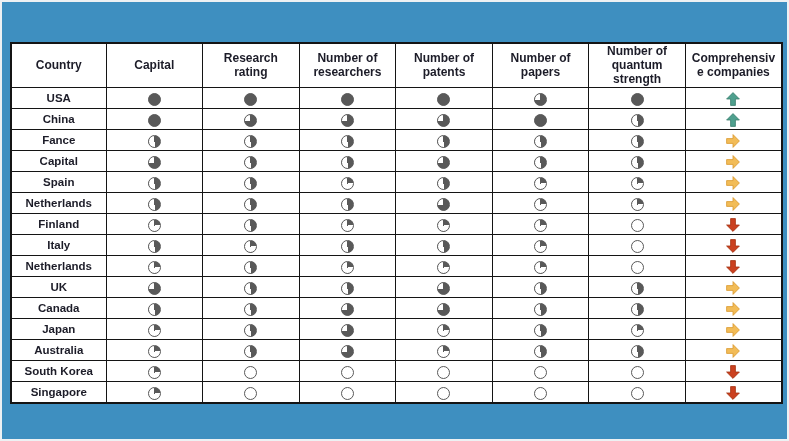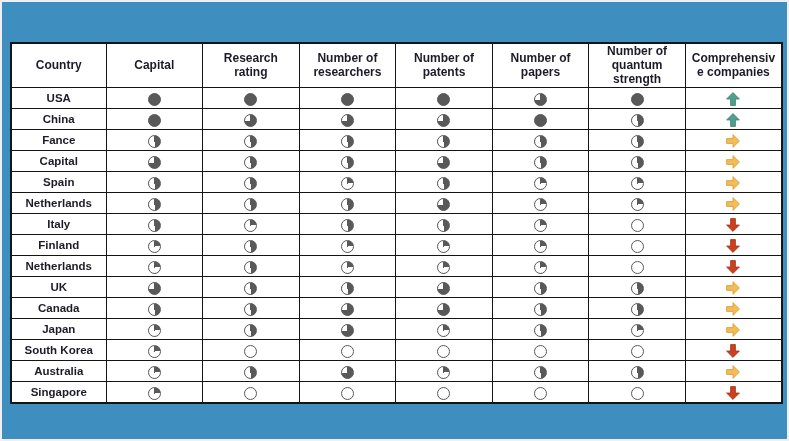--- a/index.html
+++ b/index.html
@@ -135,44 +135,44 @@
             <td><span class="ball" style="background: conic-gradient(rgb(89, 89, 89) 50%, rgb(255, 255, 255) 0deg);"></span></td>
             <td><span class="ball" style="background: conic-gradient(rgb(89, 89, 89) 50%, rgb(255, 255, 255) 0deg);"></span></td>
             <td><span class="ball" style="background: conic-gradient(rgb(89, 89, 89) 75%, rgb(255, 255, 255) 0deg);"></span></td>
             <td><span class="ball" style="background: conic-gradient(rgb(89, 89, 89) 25%, rgb(255, 255, 255) 0deg);"></span></td>
             <td><span class="ball" style="background: conic-gradient(rgb(89, 89, 89) 25%, rgb(255, 255, 255) 0deg);"></span></td>
             <td><svg width="16" height="16" viewBox="0 0 20 20" class="trend-svg">
                 <polygon points="10,2 18,10 13,10 13,18 7,18 7,10 2,10" fill="#F2BC57" stroke="#D9982F" stroke-width="1" stroke-linejoin="round" transform="rotate(90 10 10)"></polygon>
               </svg></td>
           </tr>
           <tr>
+            <td class="country">Finland</td>
+            <td><span class="ball" style="background: conic-gradient(rgb(89, 89, 89) 25%, rgb(255, 255, 255) 0deg);"></span></td>
+            <td><span class="ball" style="background: conic-gradient(rgb(89, 89, 89) 50%, rgb(255, 255, 255) 0deg);"></span></td>
+            <td><span class="ball" style="background: conic-gradient(rgb(89, 89, 89) 25%, rgb(255, 255, 255) 0deg);"></span></td>
+            <td><span class="ball" style="background: conic-gradient(rgb(89, 89, 89) 25%, rgb(255, 255, 255) 0deg);"></span></td>
+            <td><span class="ball" style="background: conic-gradient(rgb(89, 89, 89) 25%, rgb(255, 255, 255) 0deg);"></span></td>
+            <td><span class="ball" style="background: rgb(255, 255, 255);"></span></td>
+            <td><svg width="16" height="16" viewBox="0 0 20 20" class="trend-svg">
+                <polygon points="10,2 18,10 13,10 13,18 7,18 7,10 2,10" fill="#CB4120" stroke="#A23110" stroke-width="1" stroke-linejoin="round" transform="rotate(180 10 10)"></polygon>
+              </svg></td>
+          </tr>
+          <tr>
             <td class="country">Italy</td>
             <td><span class="ball" style="background: conic-gradient(rgb(89, 89, 89) 50%, rgb(255, 255, 255) 0deg);"></span></td>
             <td><span class="ball" style="background: conic-gradient(rgb(89, 89, 89) 25%, rgb(255, 255, 255) 0deg);"></span></td>
             <td><span class="ball" style="background: conic-gradient(rgb(89, 89, 89) 50%, rgb(255, 255, 255) 0deg);"></span></td>
             <td><span class="ball" style="background: conic-gradient(rgb(89, 89, 89) 50%, rgb(255, 255, 255) 0deg);"></span></td>
             <td><span class="ball" style="background: conic-gradient(rgb(89, 89, 89) 25%, rgb(255, 255, 255) 0deg);"></span></td>
             <td><span class="ball" style="background: rgb(255, 255, 255);"></span></td>
             <td><svg width="16" height="16" viewBox="0 0 20 20" class="trend-svg">
                 <polygon points="10,2 18,10 13,10 13,18 7,18 7,10 2,10" fill="#CB4120" stroke="#A23110" stroke-width="1" stroke-linejoin="round" transform="rotate(180 10 10)"></polygon>
               </svg></td>
           </tr>
           <tr>
-            <td class="country">Finland</td>
-            <td><span class="ball" style="background: conic-gradient(rgb(89, 89, 89) 25%, rgb(255, 255, 255) 0deg);"></span></td>
-            <td><span class="ball" style="background: conic-gradient(rgb(89, 89, 89) 50%, rgb(255, 255, 255) 0deg);"></span></td>
-            <td><span class="ball" style="background: conic-gradient(rgb(89, 89, 89) 25%, rgb(255, 255, 255) 0deg);"></span></td>
-            <td><span class="ball" style="background: conic-gradient(rgb(89, 89, 89) 25%, rgb(255, 255, 255) 0deg);"></span></td>
-            <td><span class="ball" style="background: conic-gradient(rgb(89, 89, 89) 25%, rgb(255, 255, 255) 0deg);"></span></td>
-            <td><span class="ball" style="background: rgb(255, 255, 255);"></span></td>
-            <td><svg width="16" height="16" viewBox="0 0 20 20" class="trend-svg">
-                <polygon points="10,2 18,10 13,10 13,18 7,18 7,10 2,10" fill="#CB4120" stroke="#A23110" stroke-width="1" stroke-linejoin="round" transform="rotate(180 10 10)"></polygon>
-              </svg></td>
-          </tr>
-          <tr>
             <td class="country">Netherlands</td>
             <td><span class="ball" style="background: conic-gradient(rgb(89, 89, 89) 25%, rgb(255, 255, 255) 0deg);"></span></td>
             <td><span class="ball" style="background: conic-gradient(rgb(89, 89, 89) 50%, rgb(255, 255, 255) 0deg);"></span></td>
             <td><span class="ball" style="background: conic-gradient(rgb(89, 89, 89) 25%, rgb(255, 255, 255) 0deg);"></span></td>
             <td><span class="ball" style="background: conic-gradient(rgb(89, 89, 89) 25%, rgb(255, 255, 255) 0deg);"></span></td>
             <td><span class="ball" style="background: conic-gradient(rgb(89, 89, 89) 25%, rgb(255, 255, 255) 0deg);"></span></td>
             <td><span class="ball" style="background: rgb(255, 255, 255);"></span></td>
             <td><svg width="16" height="16" viewBox="0 0 20 20" class="trend-svg">
                 <polygon points="10,2 18,10 13,10 13,18 7,18 7,10 2,10" fill="#CB4120" stroke="#A23110" stroke-width="1" stroke-linejoin="round" transform="rotate(180 10 10)"></polygon>
               </svg></td>
@@ -207,41 +207,41 @@
             <td><span class="ball" style="background: conic-gradient(rgb(89, 89, 89) 50%, rgb(255, 255, 255) 0deg);"></span></td>
             <td><span class="ball" style="background: conic-gradient(rgb(89, 89, 89) 75%, rgb(255, 255, 255) 0deg);"></span></td>
             <td><span class="ball" style="background: conic-gradient(rgb(89, 89, 89) 25%, rgb(255, 255, 255) 0deg);"></span></td>
             <td><span class="ball" style="background: conic-gradient(rgb(89, 89, 89) 50%, rgb(255, 255, 255) 0deg);"></span></td>
             <td><span class="ball" style="background: conic-gradient(rgb(89, 89, 89) 25%, rgb(255, 255, 255) 0deg);"></span></td>
             <td><svg width="16" height="16" viewBox="0 0 20 20" class="trend-svg">
                 <polygon points="10,2 18,10 13,10 13,18 7,18 7,10 2,10" fill="#F2BC57" stroke="#D9982F" stroke-width="1" stroke-linejoin="round" transform="rotate(90 10 10)"></polygon>
               </svg></td>
           </tr>
           <tr>
+            <td class="country">Australia</td>
+            <td><span class="ball" style="background: conic-gradient(rgb(89, 89, 89) 25%, rgb(255, 255, 255) 0deg);"></span></td>
+            <td><span class="ball" style="background: conic-gradient(rgb(89, 89, 89) 50%, rgb(255, 255, 255) 0deg);"></span></td>
+            <td><span class="ball" style="background: conic-gradient(rgb(89, 89, 89) 75%, rgb(255, 255, 255) 0deg);"></span></td>
+            <td><span class="ball" style="background: conic-gradient(rgb(89, 89, 89) 25%, rgb(255, 255, 255) 0deg);"></span></td>
+            <td><span class="ball" style="background: conic-gradient(rgb(89, 89, 89) 50%, rgb(255, 255, 255) 0deg);"></span></td>
+            <td><span class="ball" style="background: conic-gradient(rgb(89, 89, 89) 50%, rgb(255, 255, 255) 0deg);"></span></td>
+            <td><svg width="16" height="16" viewBox="0 0 20 20" class="trend-svg">
+                <polygon points="10,2 18,10 13,10 13,18 7,18 7,10 2,10" fill="#F2BC57" stroke="#D9982F" stroke-width="1" stroke-linejoin="round" transform="rotate(90 10 10)"></polygon>
+              </svg></td>
+          </tr>
+          <tr>
             <td class="country">South Korea</td>
             <td><span class="ball" style="background: conic-gradient(rgb(89, 89, 89) 25%, rgb(255, 255, 255) 0deg);"></span></td>
             <td><span class="ball" style="background: rgb(255, 255, 255);"></span></td>
             <td><span class="ball" style="background: rgb(255, 255, 255);"></span></td>
             <td><span class="ball" style="background: rgb(255, 255, 255);"></span></td>
             <td><span class="ball" style="background: rgb(255, 255, 255);"></span></td>
             <td><span class="ball" style="background: rgb(255, 255, 255);"></span></td>
             <td><svg width="16" height="16" viewBox="0 0 20 20" class="trend-svg">
                 <polygon points="10,2 18,10 13,10 13,18 7,18 7,10 2,10" fill="#CB4120" stroke="#A23110" stroke-width="1" stroke-linejoin="round" transform="rotate(180 10 10)"></polygon>
-              </svg></td>
-          </tr>
-          <tr>
-            <td class="country">Australia</td>
-            <td><span class="ball" style="background: conic-gradient(rgb(89, 89, 89) 25%, rgb(255, 255, 255) 0deg);"></span></td>
-            <td><span class="ball" style="background: conic-gradient(rgb(89, 89, 89) 50%, rgb(255, 255, 255) 0deg);"></span></td>
-            <td><span class="ball" style="background: conic-gradient(rgb(89, 89, 89) 75%, rgb(255, 255, 255) 0deg);"></span></td>
-            <td><span class="ball" style="background: conic-gradient(rgb(89, 89, 89) 25%, rgb(255, 255, 255) 0deg);"></span></td>
-            <td><span class="ball" style="background: conic-gradient(rgb(89, 89, 89) 50%, rgb(255, 255, 255) 0deg);"></span></td>
-            <td><span class="ball" style="background: conic-gradient(rgb(89, 89, 89) 50%, rgb(255, 255, 255) 0deg);"></span></td>
-            <td><svg width="16" height="16" viewBox="0 0 20 20" class="trend-svg">
-                <polygon points="10,2 18,10 13,10 13,18 7,18 7,10 2,10" fill="#F2BC57" stroke="#D9982F" stroke-width="1" stroke-linejoin="round" transform="rotate(90 10 10)"></polygon>
               </svg></td>
           </tr>
           <tr>
             <td class="country">Singapore</td>
             <td><span class="ball" style="background: conic-gradient(rgb(89, 89, 89) 25%, rgb(255, 255, 255) 0deg);"></span></td>
             <td><span class="ball" style="background: rgb(255, 255, 255);"></span></td>
             <td><span class="ball" style="background: rgb(255, 255, 255);"></span></td>
             <td><span class="ball" style="background: rgb(255, 255, 255);"></span></td>
             <td><span class="ball" style="background: rgb(255, 255, 255);"></span></td>
             <td><span class="ball" style="background: rgb(255, 255, 255);"></span></td>

